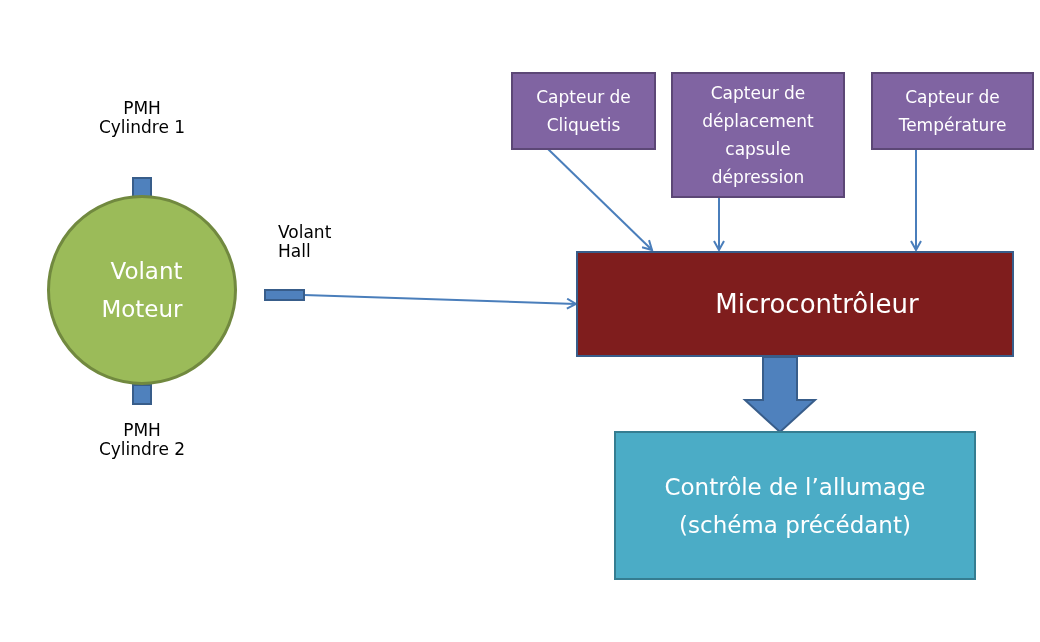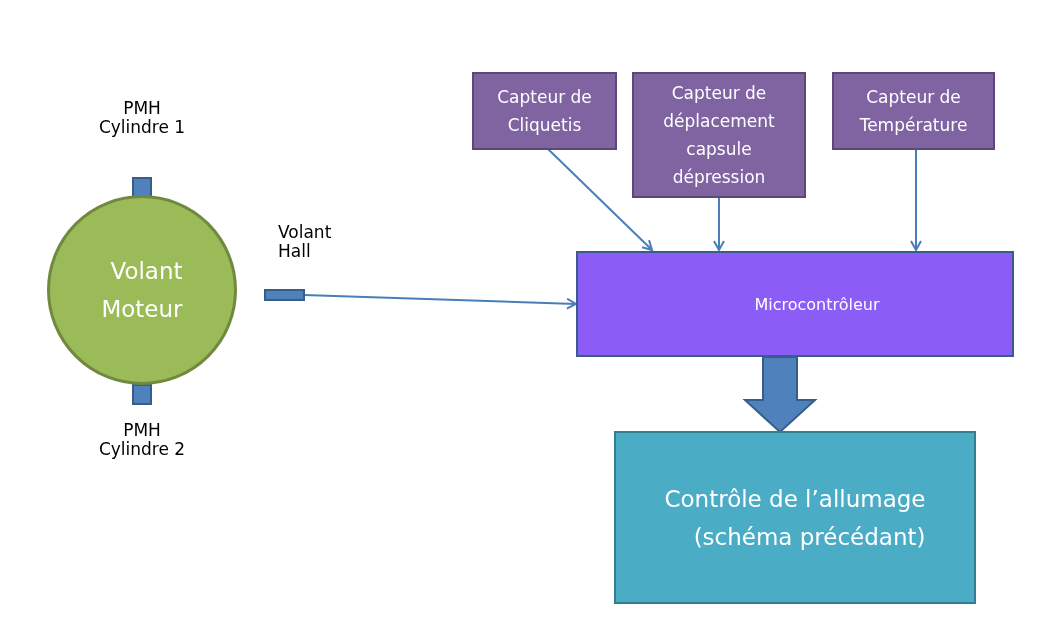--- a/index.html
+++ b/index.html
@@ -1,22 +1,22 @@
 <!DOCTYPE html>
 <html><head>
 <meta charset="utf-8">
 <style>
   html, body { margin: 0; padding: 0; background: #ffffff; }
   body { width: 1040px; height: 642px; position: relative; overflow: hidden;
          font-family: "DejaVu Sans", "Liberation Sans", sans-serif; }
   .label { position: absolute; text-align: center; color: #000; font-size: 17px; line-height: 19px; }
   .box { position: absolute; box-sizing: border-box; display: flex; align-items: center;
          justify-content: center; text-align: center; color: #fff; }
-  .purple { background: #8064a2; border: 2px solid #5c4776; font-size: 17px; line-height: 28px; }
-  .blue { background: #8b5cf6; border: 2px solid #385d8a; font-size: 16px; padding-left: 44px; }
+  .purple { background: #8064a2; border: 2px solid #5c4776; font-size: 17px; line-height: 28px; margin-left: 39px; }
+  .blue { background: #7f1d1d; border: 2px solid #385d8a; font-size: 26px; padding-left: 44px; }
   .teal { background: #4bacc6; border: 2px solid #357d91; font-size: 23px; line-height: 38px; }
   .tab { position: absolute; background: #4f81bd; border: 2px solid #385d8a; box-sizing: border-box; }
   .circle { position: absolute; left: 47px; top: 195px; width: 190px; height: 190px; border-radius: 50%;
             background: #9bbb59; border: 3px solid #71893f; box-sizing: border-box;
             display: flex; align-items: center; justify-content: center; text-align: right;
             color: #fff; font-size: 23px; line-height: 38px; }
   .multiline { white-space: pre-line; }
   svg { position: absolute; left: 0; top: 0; }
 </style>
 </head>
@@ -63,16 +63,16 @@
 </div>
 <div class="box purple" style="left:832px;top:72px;width:163px;height:78px;">
   <span class="multiline">Capteur de
 Température</span>
 </div>
 
 <div class="box blue" style="left:576px;top:251px;width:438px;height:106px;">
   <span>Microcontrôleur</span>
 </div>
 
-<div class="box teal" style="left:614px;top:431px;width:362px;height:173px;text-align:right;">
+<div class="box teal" style="left:614px;top:431px;width:362px;height:149px;">
   <span class="multiline">Contrôle de l’allumage
 (schéma précédant)</span>
 </div>
 
 </body></html>

